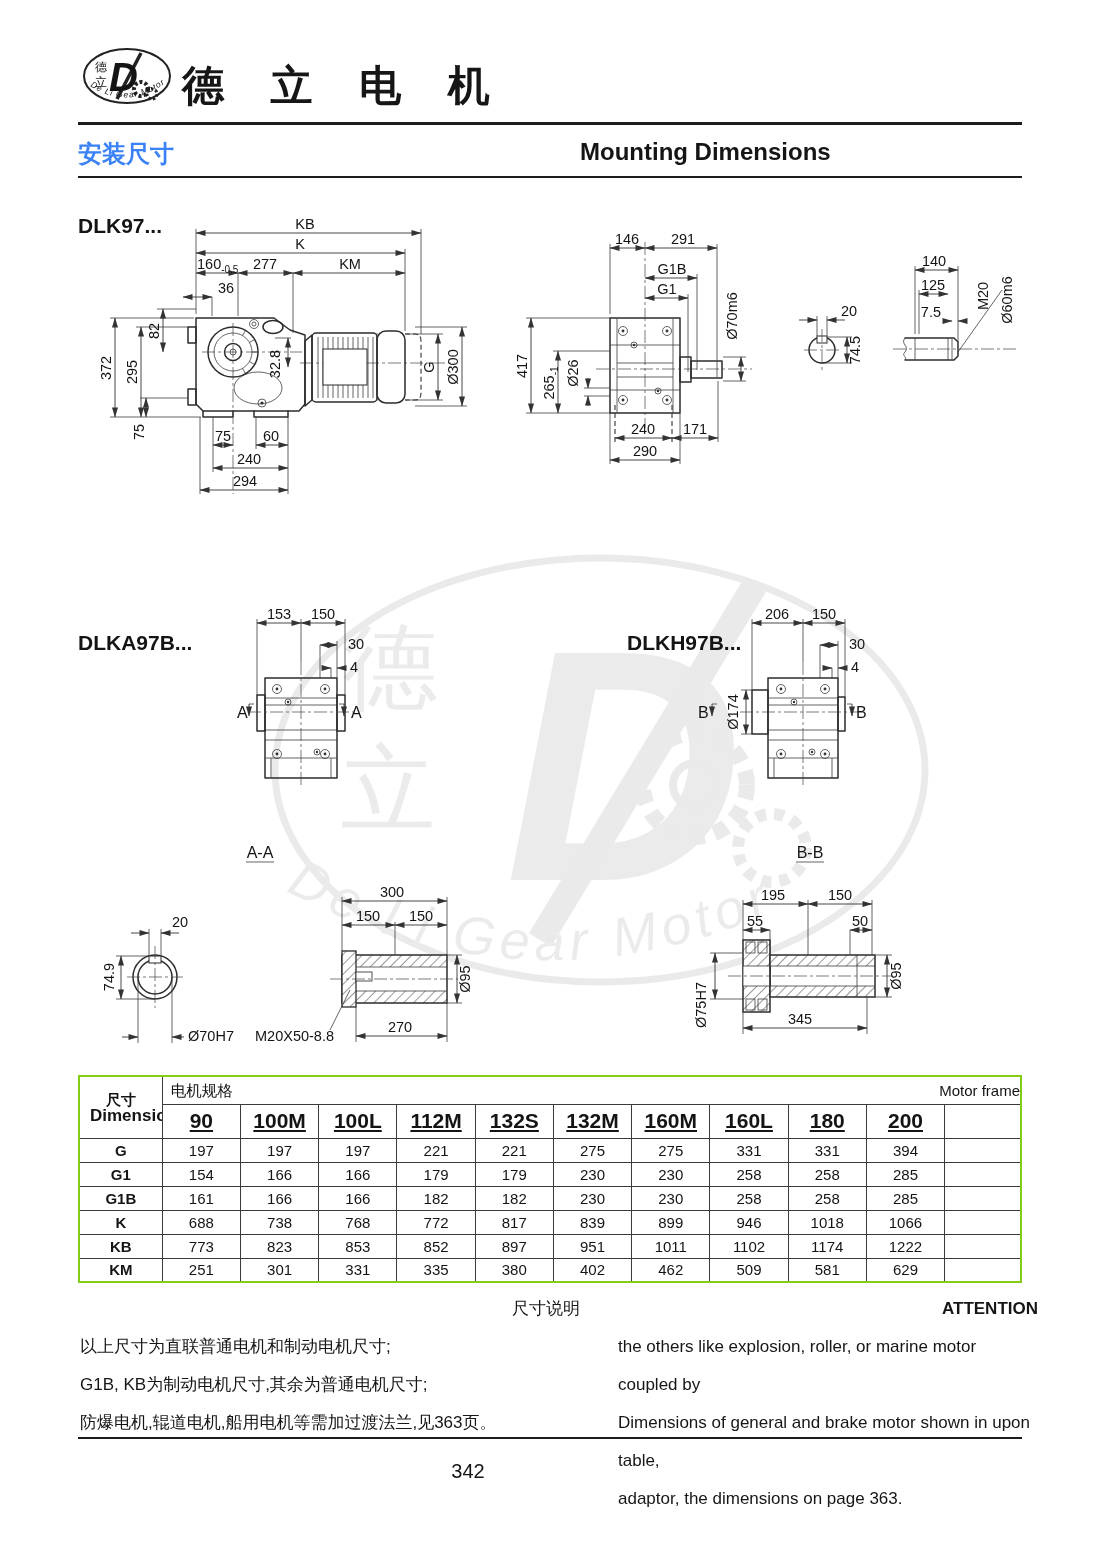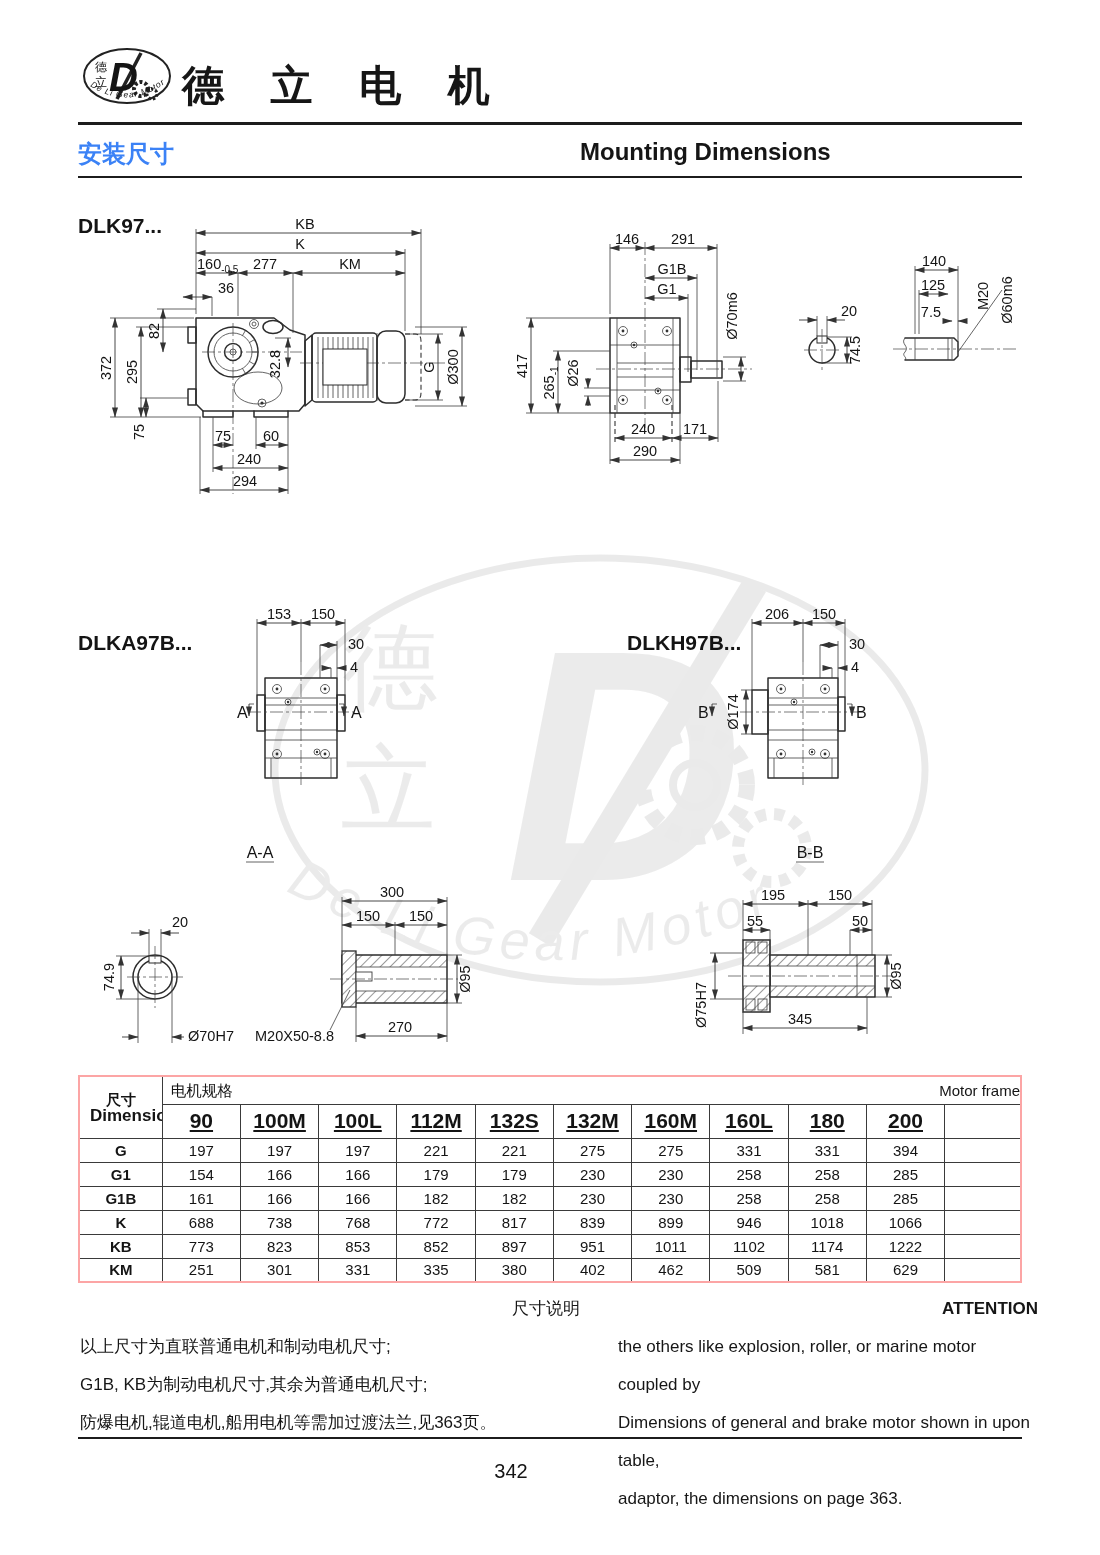--- a/index.html
+++ b/index.html
@@ -18,38 +18,38 @@
   .dim{fill:none;stroke:#333;stroke-width:0.9;}
   .cl{fill:none;stroke:#444;stroke-width:0.7;stroke-dasharray:13 3 3 3;}
   .dsh{fill:none;stroke:#333;stroke-width:1.1;stroke-dasharray:5 3;}
   .dt{font-size:14.5px;}
   .mk{font-size:16px;}
   .st{font-size:16px;}
   .lbl{font-size:21px;font-weight:bold;}
   .sub{font-size:10px;}
   .dot{fill:#333;stroke:none;}
   
-  table.dims{border-collapse:collapse;table-layout:fixed;width:944px;border:2px solid #fca5a5;}
+  table.dims{border-collapse:collapse;table-layout:fixed;width:944px;border:2px solid #84cc16;}
   table.dims th,table.dims td{border:1px solid #3a3a3a;text-align:center;padding:0;
       font-size:15px;color:#141414;overflow:hidden;white-space:nowrap;}
   table.dims .hr1{height:28px;}
   table.dims .hr2 th{height:33px;font-weight:bold;font-size:21px;text-decoration:underline;}
   table.dims tbody tr{height:24px;}
   table.dims tbody th{font-weight:bold;font-size:15px;}
   .grpcell{position:relative;text-align:left;font-weight:normal;}
   .grpcell .cnl{position:absolute;left:8px;top:4px;font-size:15.5px;}
   .grpcell .enl{position:absolute;left:16px;right:0;top:5px;text-align:right;font-size:15px;}
   .c0 .l1{font-size:15px;line-height:17px;}
   .c0 .l2{font-size:17px;line-height:15px;margin-left:10px;}
   
   .notes{font-size:17px;line-height:38px;color:#161616;}
   .notes .ttl{font-weight:normal;text-align:right;}
   .notes.en .ttl{font-weight:bold;}
   .pagenum{position:absolute;left:0;top:1460px;width:936px;text-align:center;
-           font-size:20px;color:#141414;margin-left:43px;}
+           font-size:20px;color:#141414;}
 </style>
 </head>
 <body>
 
 <div class="page">
 
   <svg class="abs" style="left:80px;top:44px;" width="94" height="70" viewBox="0 0 94 70">
     <ellipse cx="47" cy="32" rx="43" ry="27" fill="none" stroke="#222" stroke-width="2"></ellipse>
     <line x1="61" y1="9" x2="37" y2="55" stroke="#222" stroke-width="3.5"></line>
     <text x="29" y="47" font-size="40" font-weight="bold" font-style="italic" font-family="DejaVu Serif, serif">D</text>

